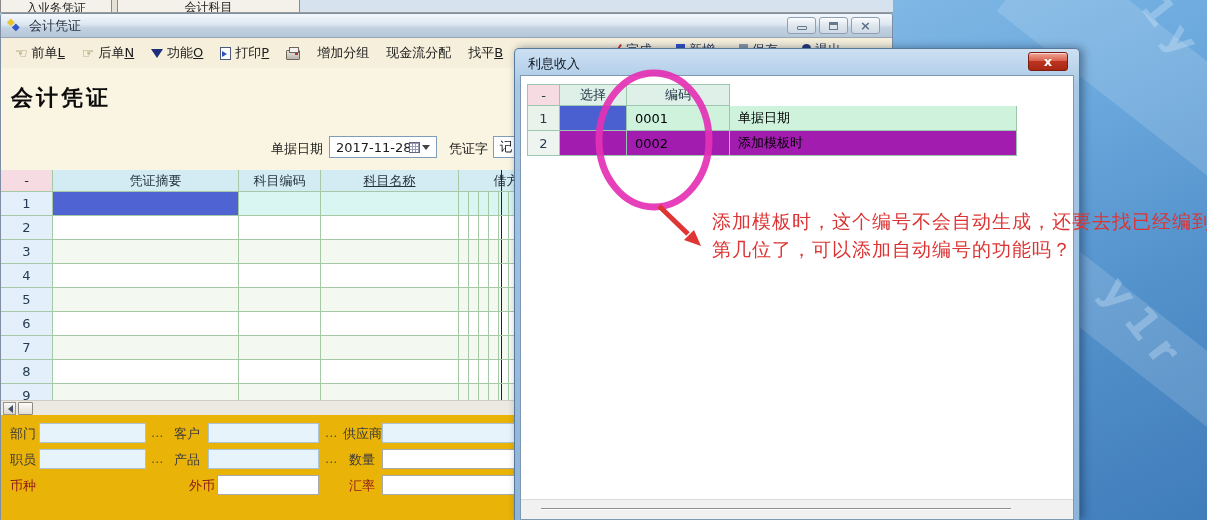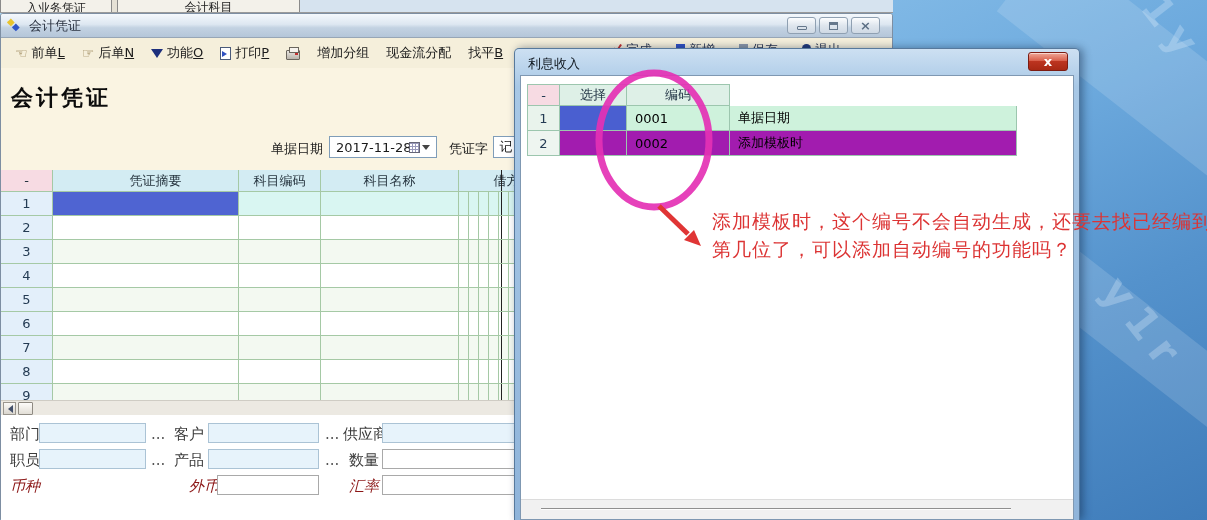--- a/index.html
+++ b/index.html
@@ -62,21 +62,21 @@
   #wordbox { position:absolute; left:492px; top:0; width:26px; height:22px; background:#fff; border:1px solid #7f9db9; font-size:13px; text-align:center; line-height:20px; }
 
   
   #vtable { position:absolute; left:0; top:102px; width:893px; font-size:13px; }
   .vr { display:flex; height:24px; }
   .vh { height:22px; }
   .c { border-right:1px solid #a5c9a5; border-bottom:1px solid #a5c9a5; display:flex; align-items:center; justify-content:center; overflow:hidden; }
   .c.num { width:52px; background:#e3effa; color:#243b53; }
   .c.sum { width:186px; justify-content:flex-start; padding-left:20px; }
   .c.code{ width:82px; }
-  .c.nm  { width:138px; }
+  .c.nm  { width:138px;text-decoration:underline; }
   .c.led { width:122px; position:relative;
            background-image:repeating-linear-gradient(90deg,transparent 0,transparent 9px,#a5c9a5 9px,#a5c9a5 10px); }
   .c.led::after { content:""; position:absolute; left:42px; top:0; width:1px; height:100%; background:#222; }
   .c.fill{ flex:1; background-image:repeating-linear-gradient(90deg,transparent 0,transparent 9px,#a5c9a5 9px,#a5c9a5 10px); }
   .vh .c { font-weight:normal; color:#26343f; }
   .vh .c.num { background:#f7dbe3; }
   .vh .c.sum,.vh .c.code,.vh .c.nm,.vh .c.led,.vh .c.fill { background:#d3ecf3; background-image:none; }
   .vr.sel .c.sum { background:#4f64d2; }
   .vr.sel .c.code,.vr.sel .c.nm,.vr.sel .c.led,.vr.sel .c.fill { background-color:#d9f6f2; }
   .vr.alt .c.sum,.vr.alt .c.code,.vr.alt .c.nm { background:#f3f9f1; }
@@ -90,21 +90,21 @@
   .vr.total .c.code,.vr.total .c.nm { background:#faf4e2; }
   .vr.total .c.led,.vr.total .c.fill { background-color:#faf4e2; }
 
   
   #hscroll { position:absolute; left:0; top:332px; width:893px; height:15px; background:#ece9e2; border-top:1px solid #cfccc4; }
   #hleft { position:absolute; left:2px; top:1px; width:13px; height:13px; background:linear-gradient(180deg,#fbfaf8,#d9d5cd); border:1px solid #9a968e; display:flex; align-items:center; justify-content:center; }
   #hleft .tri { width:0; height:0; border:4px solid transparent; border-right:5px solid #44506a; margin-left:-3px; }
   #hthumb { position:absolute; left:17px; top:1px; width:15px; height:13px; background:linear-gradient(180deg,#fdfcfa,#e2ded6); border:1px solid #8e8a82; border-radius:1px; }
 
   
-  #formpanel { position:absolute; left:0; top:347px; width:893px; height:106px; background:#ffffff; font-size:15px; color:#3b3b3b; }
+  #formpanel { position:absolute; left:0; top:347px; width:893px; height:106px; background:#eab308; font-size:13px; color:#3b3b3b; }
   .frow { position:absolute; left:0; width:100%; height:20px; }
   .flab { position:absolute; top:2px; }
   .flab.red { color:#8b1616; }
   .finput { position:absolute; height:20px; background:#e7f3fb; border:1px solid #abc3d5; }
   .finput.white { background:#fff; border:1px solid #a9a9a9; }
   .fdots { position:absolute; top:2px; color:#555; }
 
   
   #sliver { position:absolute; left:612px; top:27px; width:275px; height:9px; overflow:hidden; font-size:13px; color:#2a3550; }
   #sliver .srow { display:flex; gap:24px; }
@@ -386,21 +386,21 @@
         <div class="frow" style="top:34px;">
           <span class="flab" style="left:9px;">职员</span>
           <span class="finput" style="left:38px; width:107px;"></span>
           <span class="fdots" style="left:150px;">...</span>
           <span class="flab" style="left:173px;">产品</span>
           <span class="finput" style="left:207px; width:111px;"></span>
           <span class="fdots" style="left:324px;">...</span>
           <span class="flab" style="left:348px;">数量</span>
           <span class="finput white" style="left:381px; width:133px;"></span>
         </div>
-        <div class="frow" style="top:60px;font-style:italic;">
+        <div class="frow" style="top:60px;">
           <span class="flab red" style="left:9px;">币种</span>
           <span class="flab red" style="left:188px;">外币</span>
           <span class="finput white" style="left:216px; width:102px;"></span>
           <span class="flab red" style="left:348px;">汇率</span>
           <span class="finput white" style="left:381px; width:133px;"></span>
         </div>
       </div>
     </div>
   </div>
 

